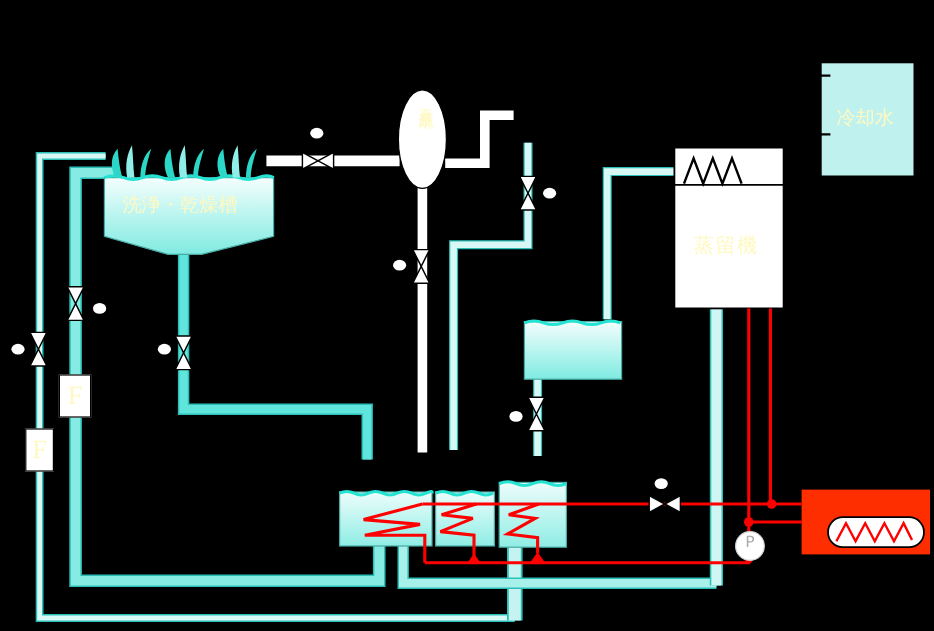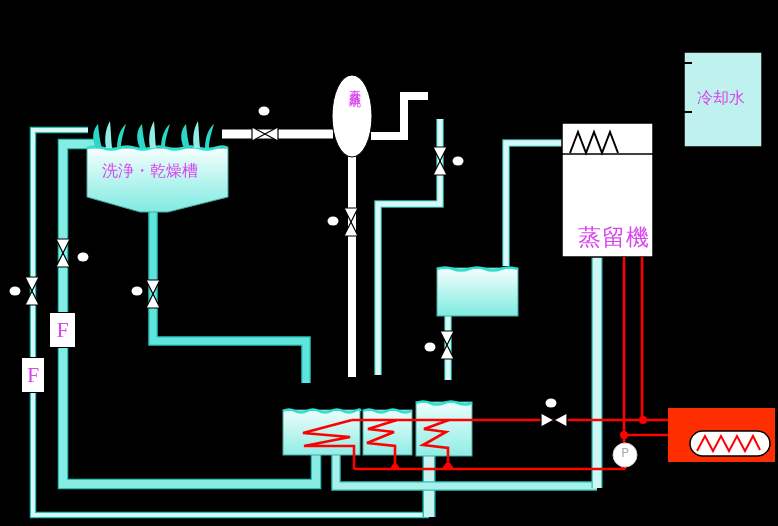--- a/index.html
+++ b/index.html
@@ -1,23 +1,23 @@
 <!DOCTYPE html>
 <html><head>
 <meta charset="utf-8">
 <style>
   html,body{margin:0;padding:0;background:#000;}
   #stage{position:relative;width:778px;height:526px;background:#000;overflow:hidden;
          font-family:"DejaVu Sans","Liberation Sans",sans-serif;}
   #stage svg{position:absolute;left:0;top:0;}
-  .lbl{position:absolute;color:#d946ef;line-height:1.15;white-space:nowrap;}
+  .lbl{position:absolute;color:#fef9c3;line-height:1.15;white-space:nowrap;}
   .lbl-wash{left:102px;top:162px;font-size:16px;}
   .lbl-vac{left:343px;top:80px;width:18px;height:76px;font-size:12px;
            writing-mode:vertical-rl;text-orientation:upright;letter-spacing:2px;}
-  .lbl-dist{left:578px;top:196px;font-size:23px;letter-spacing:1px;margin-top:28px;}
+  .lbl-dist{left:578px;top:196px;font-size:17px;letter-spacing:1px;}
   .lbl-cool{left:697px;top:89px;font-size:16px;}
   .lbl-f{font-family:"Liberation Serif","DejaVu Serif",serif;font-size:22px;
          text-align:center;}
   .lbl-f1{left:49px;top:317px;width:27px;}
   .lbl-f2{left:21px;top:362px;width:24px;}
   .lbl-p{left:613px;top:446px;width:24px;text-align:center;font-size:13px;color:#ABABAB;}
 </style>
 </head>
 <body>
 

